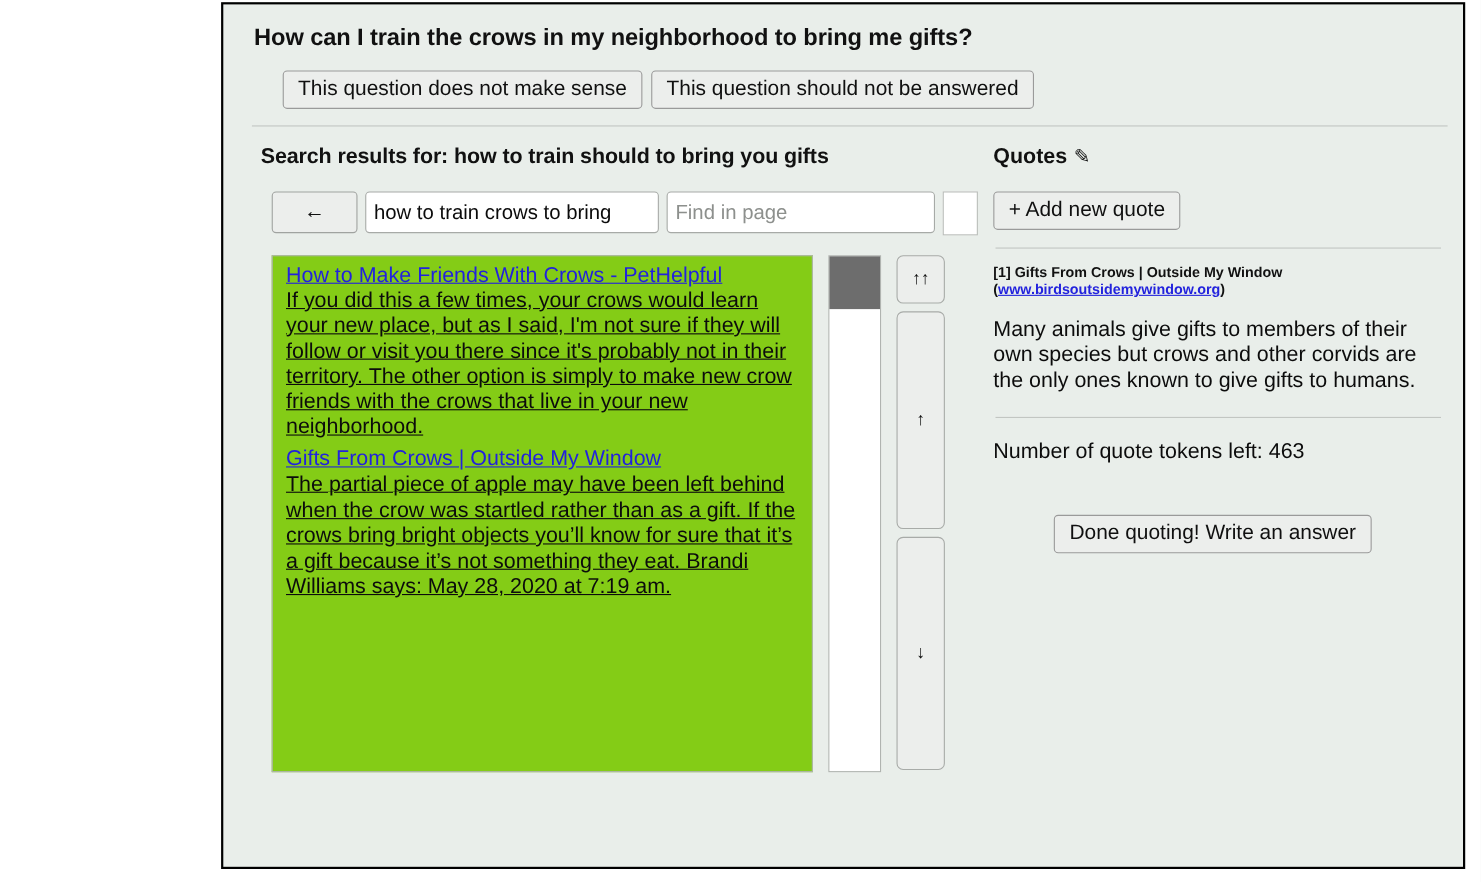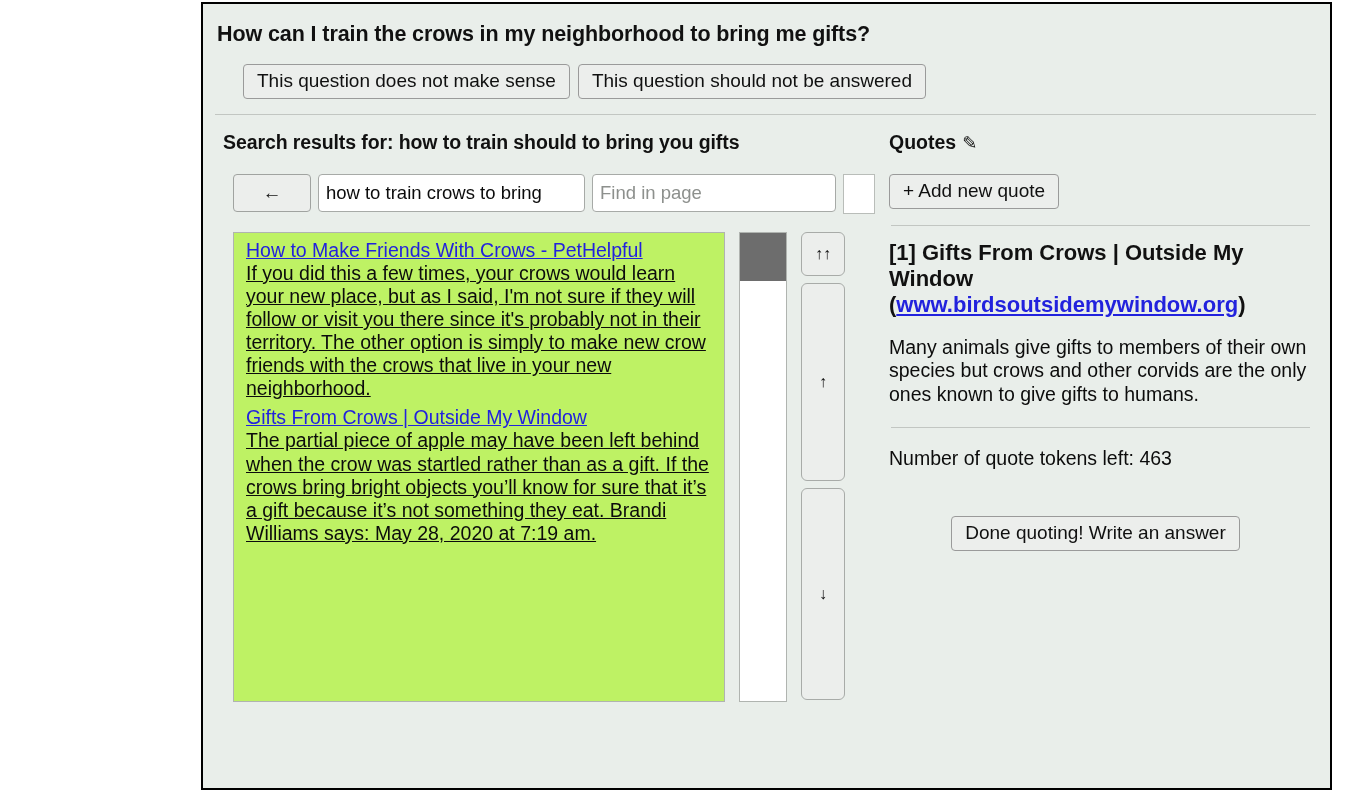--- a/index.html
+++ b/index.html
@@ -21,21 +21,21 @@
     top: 2px;
     width: 1131px;
     height: 788px;
     background: #e9eeea;
     border: 2px solid #000000;
     box-sizing: border-box;
     overflow: hidden;
   }
 
   .inner {
-    padding: 12px 14px 0 12px;
+    padding: 12px 14px 0 26px;
   }
 
   .question-title {
     font-size: 21.5px;
     font-weight: bold;
     color: #111111;
     letter-spacing: -0.1px;
     margin: 6px 0 0 2px;
   }
 
@@ -156,21 +156,21 @@
 
   .results-area {
     display: flex;
     align-items: flex-start;
     margin: 18px 0 0 18px;
   }
 
   .results-box {
     width: 492px;
     height: 470px;
-    background: #bef264;
+    background: #84cc16;
     border: 1px solid #b0b4b0;
     box-sizing: border-box;
     padding: 6px 10px 8px 12px;
     overflow: hidden;
   }
 
   .res-link {
     color: #2222dd;
     text-decoration: underline;
     font-size: 19.5px;
@@ -237,21 +237,21 @@
     padding: 5px 12px 6px 12px;
   }
 
   .hr2 {
     height: 0;
     border-top: 1px solid #c2c6c2;
     margin: 16px 6px 0 2px;
   }
 
   .quote-title {
-    font-size: 22px;
+    font-size: 13px;
     font-weight: bold;
     color: #111111;
     line-height: 1.2;
     margin: 14px 0 0 0;
   }
   .quote-url {
     color: #2222dd;
     text-decoration: underline;
     cursor: pointer;
   }

